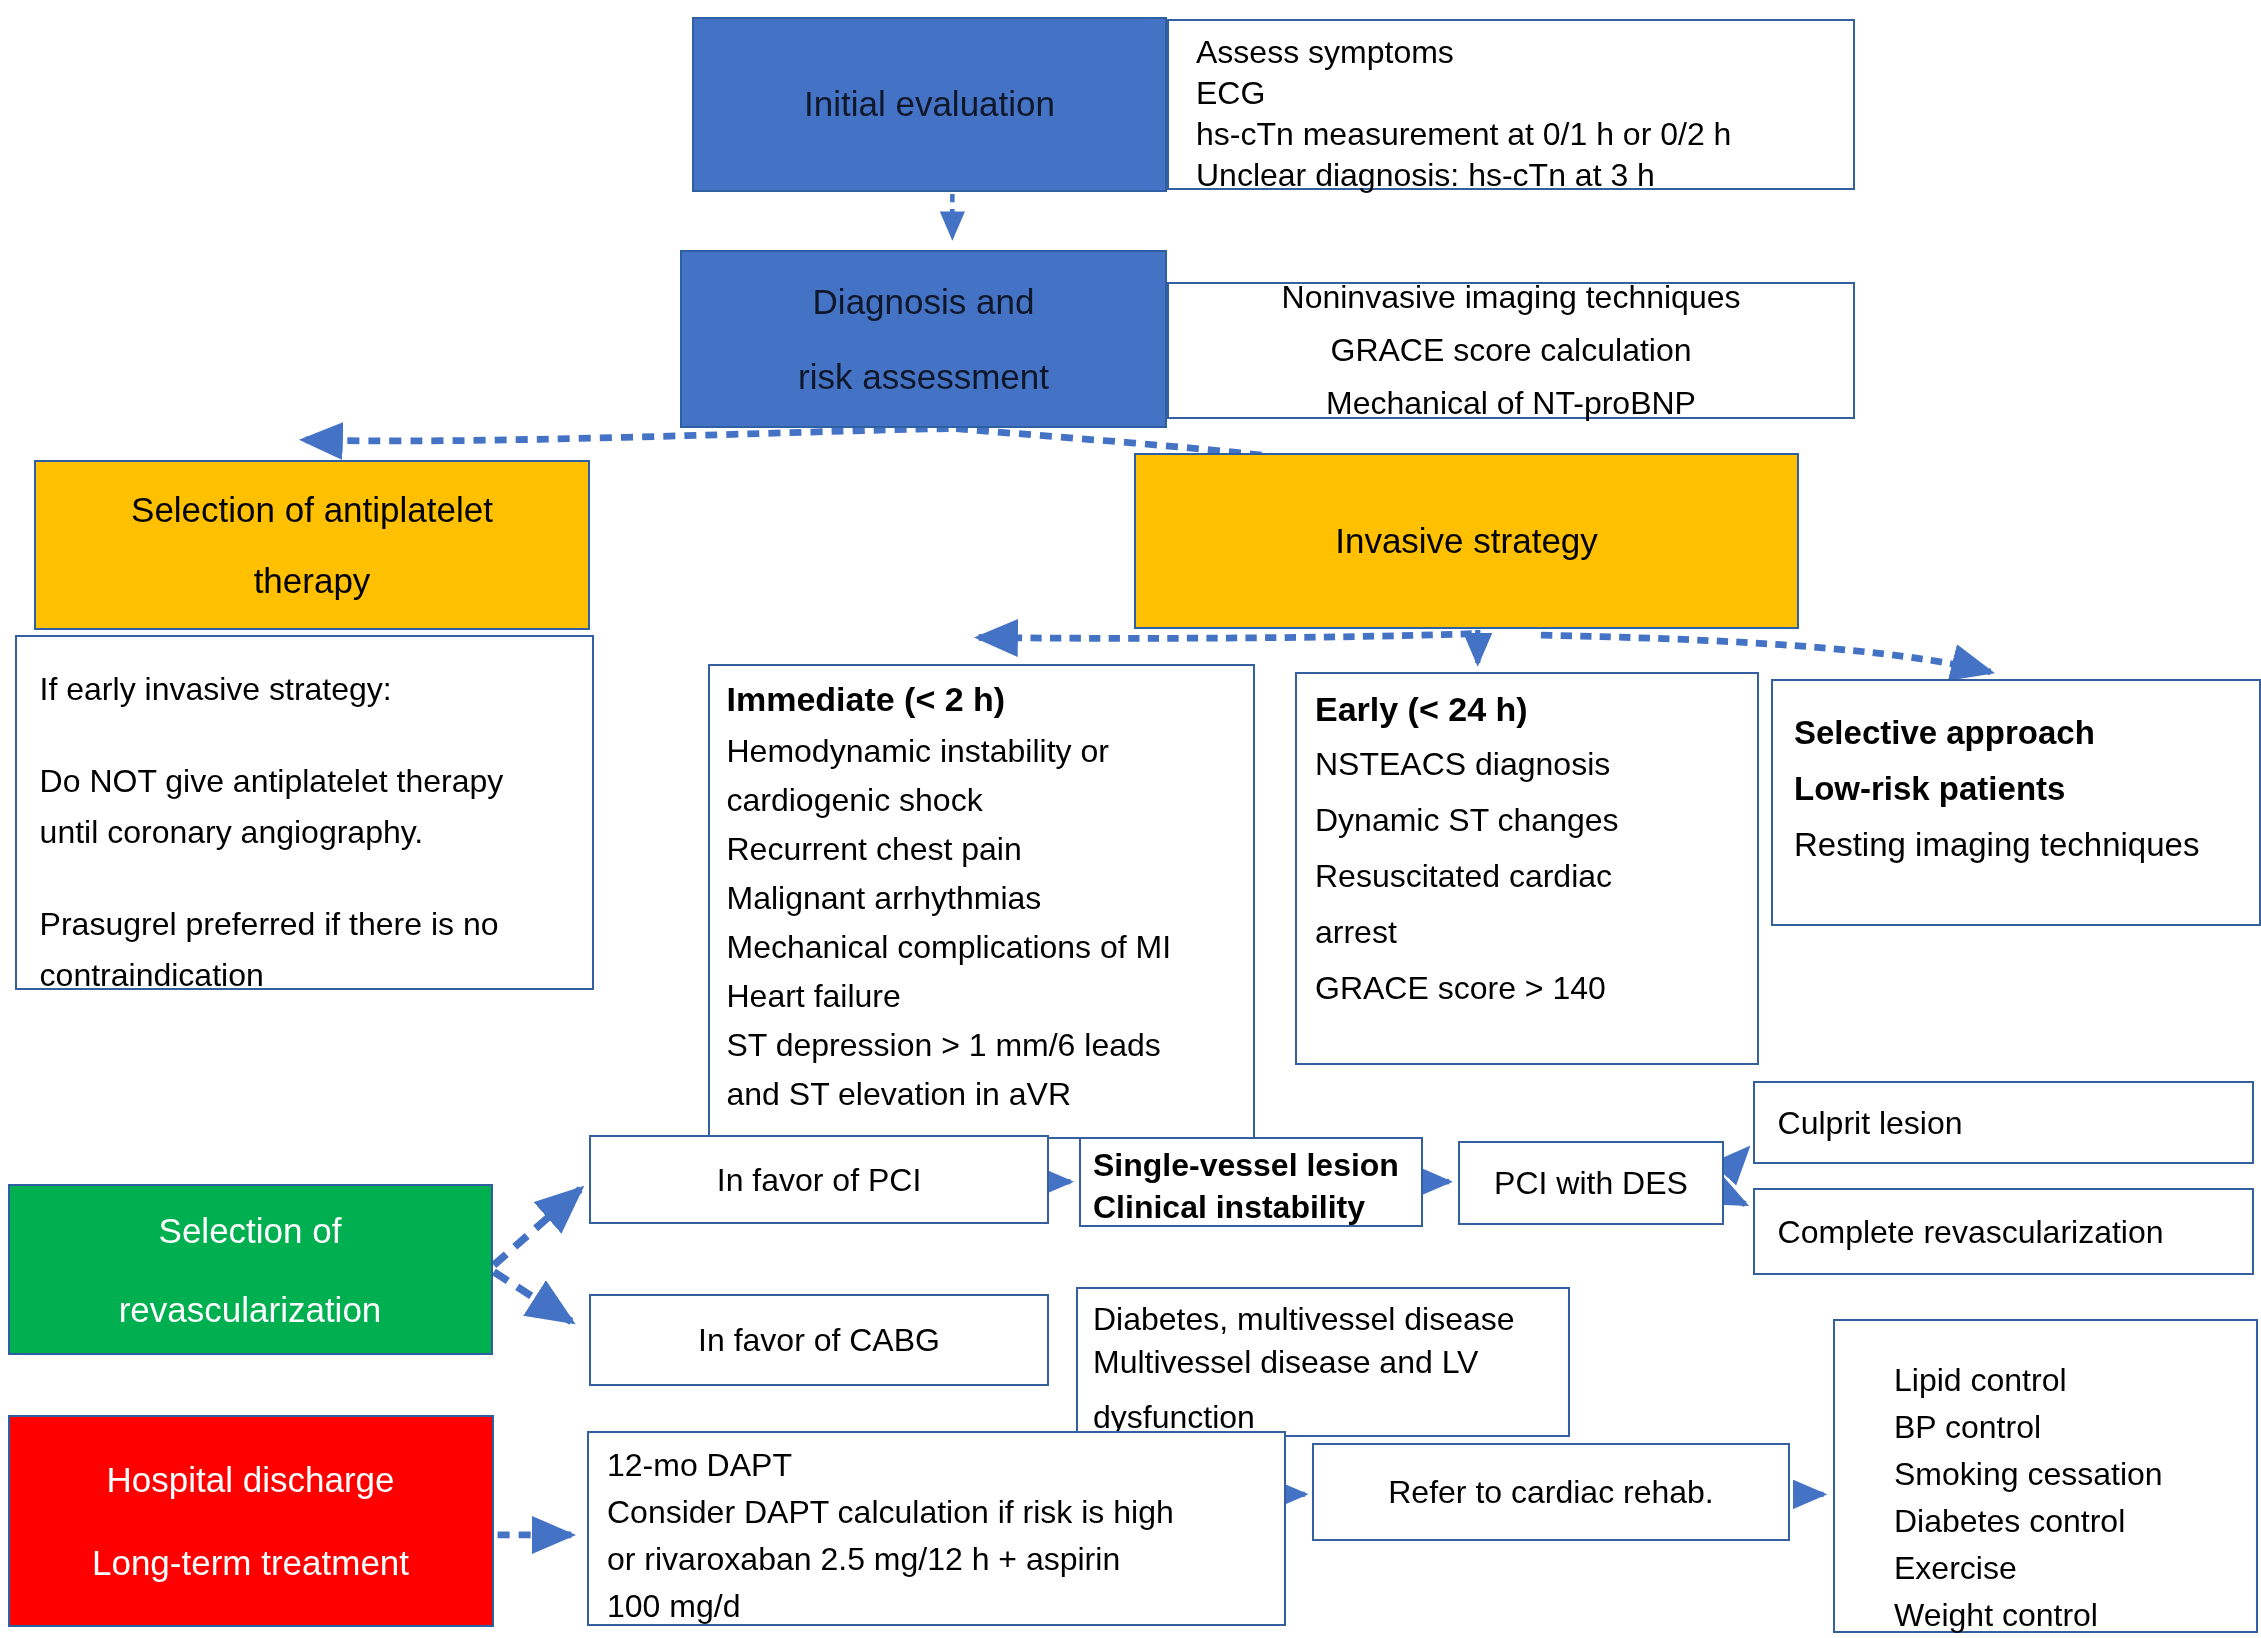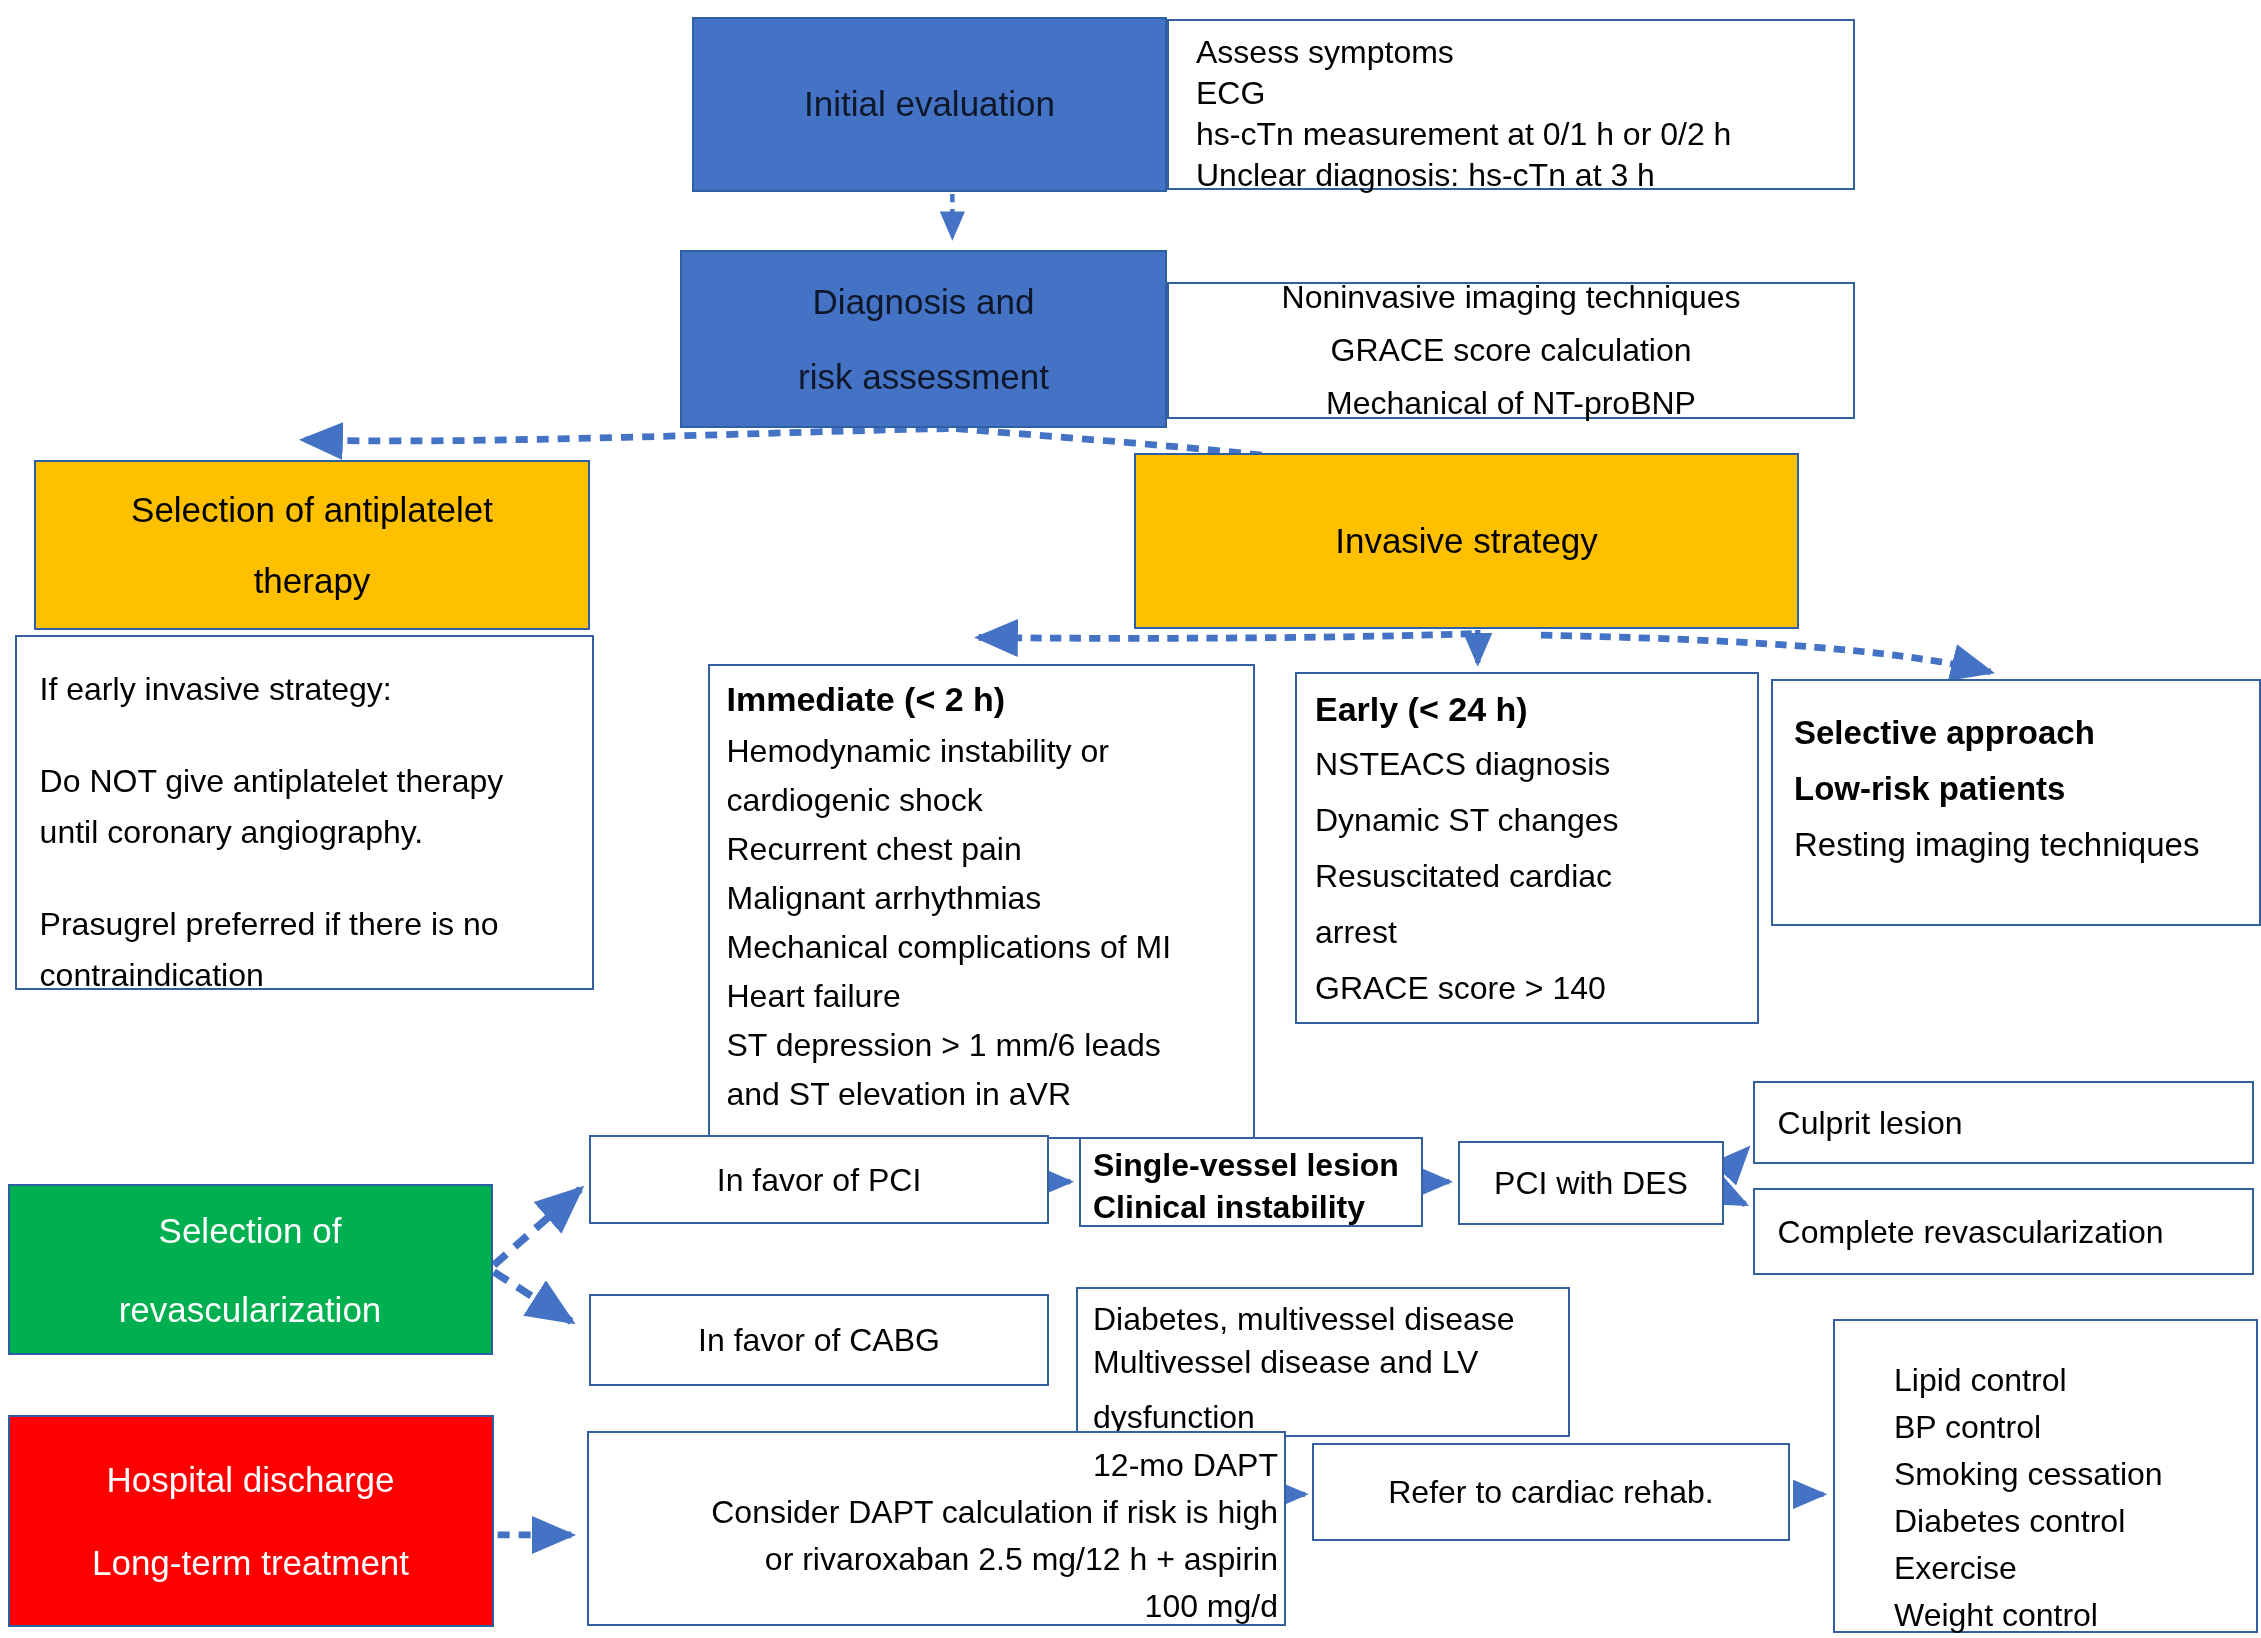--- a/index.html
+++ b/index.html
@@ -129,21 +129,21 @@
         <div class="line">cardiogenic shock</div>
         <div class="line">Recurrent chest pain</div>
         <div class="line">Malignant arrhythmias</div>
         <div class="line">Mechanical complications of MI</div>
         <div class="line">Heart failure</div>
         <div class="line">ST depression &gt; 1 mm/6 leads</div>
         <div class="line">and ST elevation in aVR</div>
       </div>
   </div>
 
-  <div class="node ln75" style="left:1295px;top:672px;width:464px;height:352px;padding:13.5px 9px 7.5px 18px;font-size:32px;">
+  <div class="node ln75" style="left:1295px;top:672px;width:464px;height:393px;padding:13.5px 9px 7.5px 18px;font-size:32px;">
     <div class="title-line">Early (&lt; 24 h)</div>
     <div>
         <div class="line">NSTEACS diagnosis</div>
         <div class="line">Dynamic ST changes</div>
         <div class="line">Resuscitated cardiac</div>
         <div class="line">arrest</div>
         <div class="line">GRACE score &gt; 140</div>
       </div>
   </div>
 
@@ -187,21 +187,21 @@
       <div class="line">Diabetes, multivessel disease</div>
       <div class="line">Multivessel disease and LV</div>
       <div class="line" style="margin-top: 12px;">dysfunction</div>
     </div>
 
   <div class="node fill-red center head-font gap-xl" style="left:7.5px;top:1415px;width:486px;height:212px;">
       <div class="line">Hospital discharge</div>
       <div class="line">Long-term treatment</div>
     </div>
 
-  <div class="node ln62" style="left:587px;top:1431px;width:699px;height:195px;padding:9px 6px 3px 18px;text-align:right;">
+  <div class="node ln62" style="left:587px;top:1431px;width:699px;height:195px;padding:9px 6px 3px 18px;">
       <div class="line">12-mo DAPT</div>
       <div class="line">Consider DAPT calculation if risk is high</div>
       <div class="line">or rivaroxaban 2.5 mg/12 h + aspirin</div>
       <div class="line">100 mg/d</div>
     </div>
 
   <div class="node center" style="left:1312px;top:1443px;width:478px;height:98px;">
     <span class="line">Refer to cardiac rehab.</span>
   </div>
 

